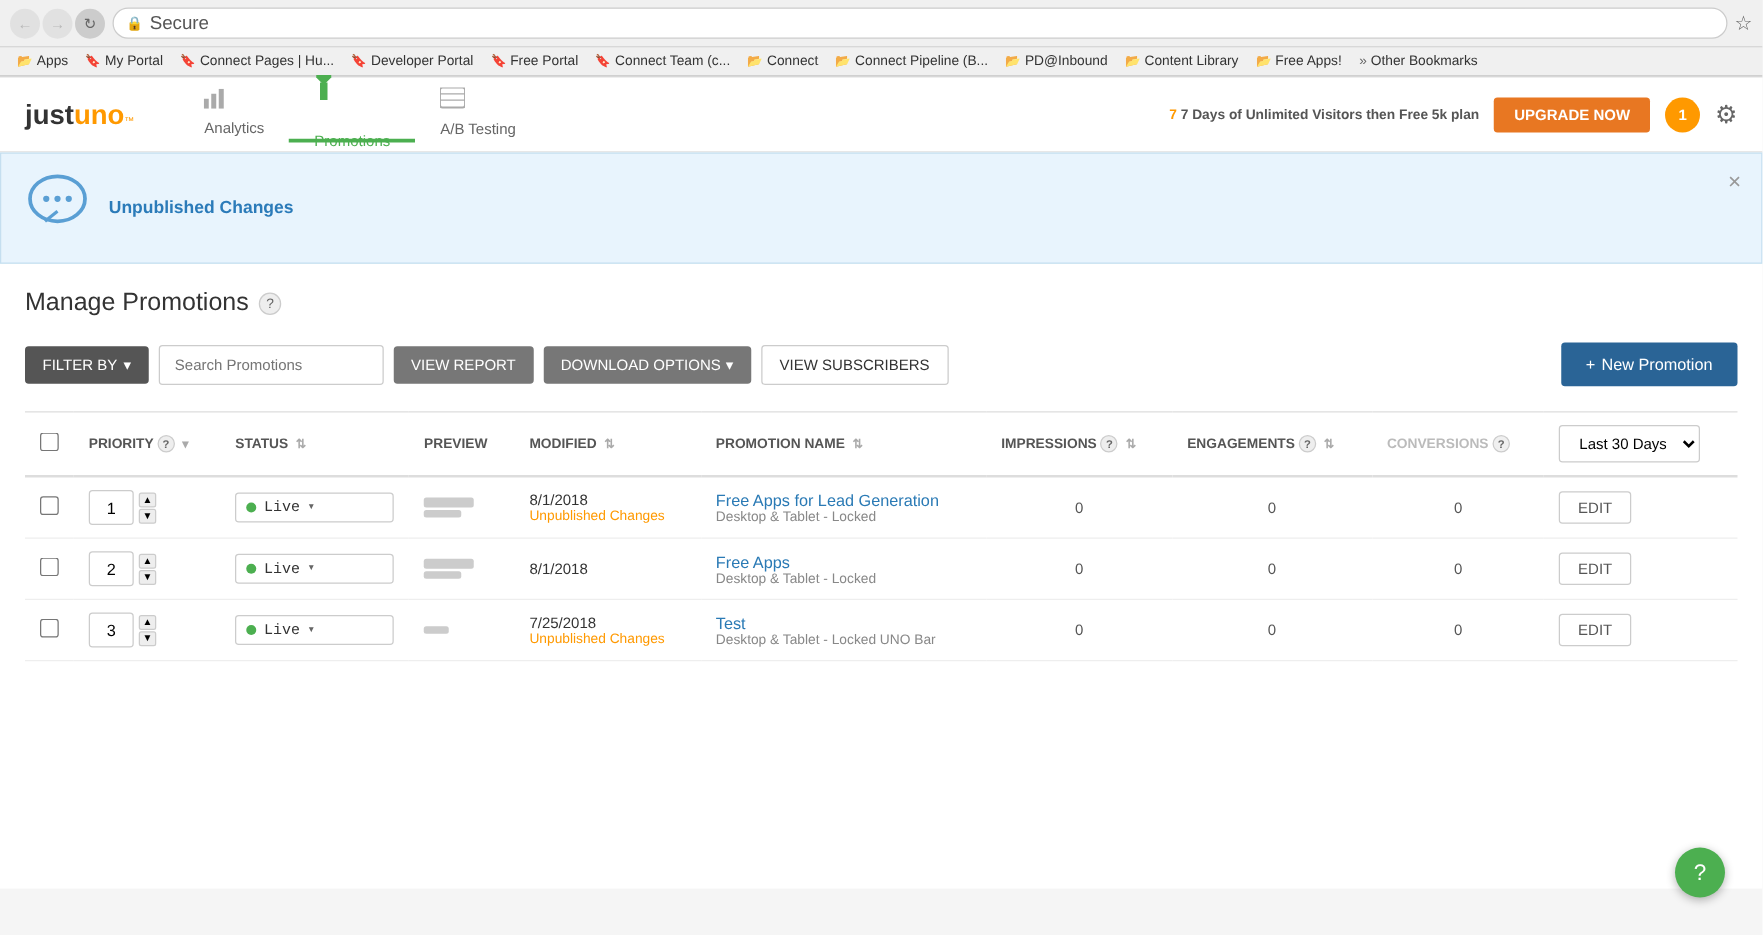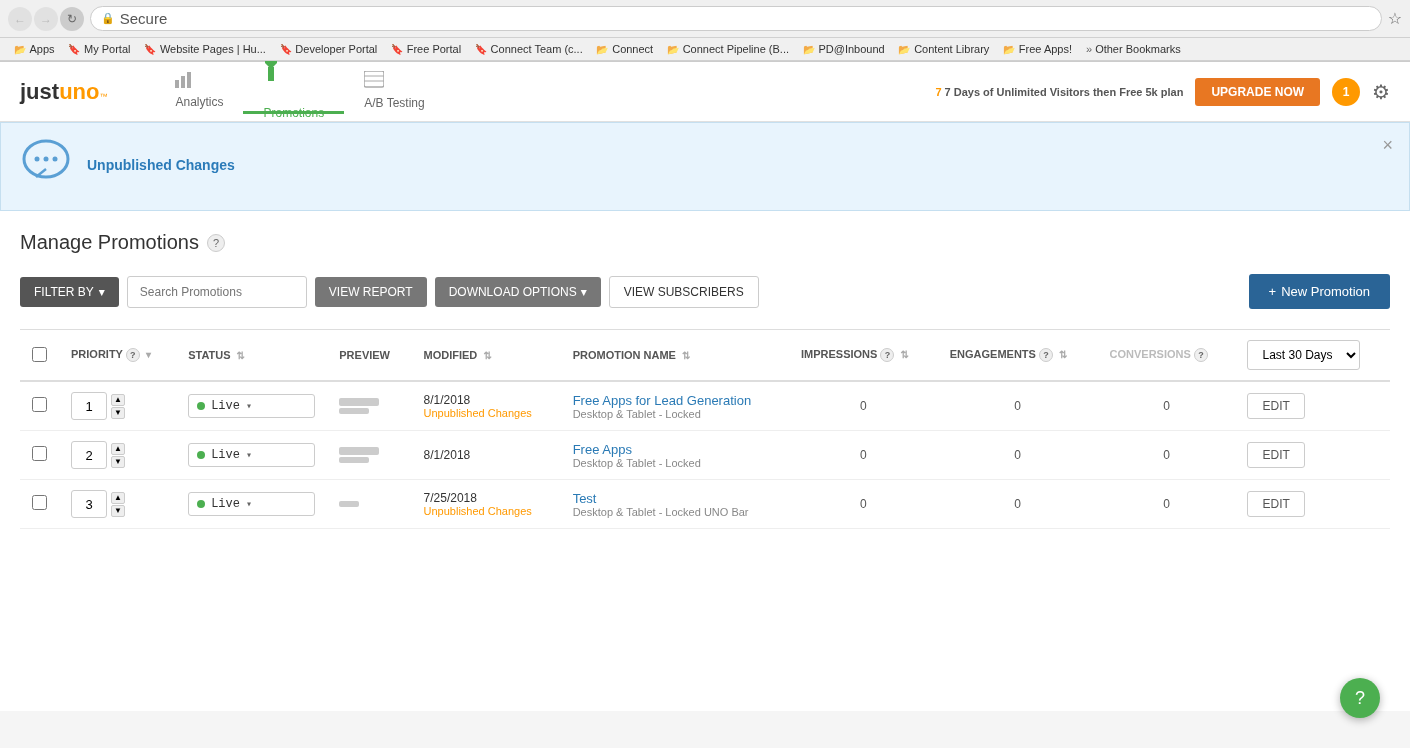--- a/index.html
+++ b/index.html
@@ -13,21 +13,21 @@
     .nav-btn:disabled { opacity: 0.4; }
     .address-bar { flex: 1; display: flex; align-items: center; background: white; border: 1px solid #ccc; border-radius: 20px; padding: 3px 10px; font-size: 12px; color: #333; gap: 5px; }
     .address-bar .lock { color: #4caf50; font-size: 11px; }
     .address-url { color: #333; font-size: 12px; }
     .bookmarks-bar { display: flex; align-items: center; padding: 3px 8px; gap: 2px; background: #f0f0f0; border-bottom: 1px solid #d0d0d0; font-size: 11px; overflow: hidden; white-space: nowrap; }
     .bookmark-item { padding: 2px 6px; border-radius: 3px; cursor: pointer; color: #333; display: flex; align-items: center; gap: 3px; }
     .bookmark-icon { font-size: 10px; }
 
     
     .app-header { background: white; border-bottom: 1px solid #e0e0e0; display: flex; align-items: center; padding: 0 20px; height: 60px; }
-    .logo { display: flex; align-items: flex-end; margin-right: 48px; }
+    .logo { display: flex; align-items: flex-end; margin-right: 36px; }
     .logo-text { font-size: 22px; font-weight: 300; color: #333; }
     .logo-text span { color: #f90; }
     .logo-tm { font-size: 8px; color: #999; }
     .nav-tabs { display: flex; gap: 0; flex: 1; }
     .nav-tab { display: flex; flex-direction: column; padding: 0 20px; height: 44px; justify-content: center; gap: 3px; cursor: pointer; border-bottom: 3px solid transparent; color: #666; font-size: 12px; text-decoration: none; }
     .nav-tab.active { border-bottom-color: #4caf50; color: #4caf50; gap: 21px; }
     .tab-icon { font-size: 16px; }
     .header-right { display: flex; align-items: center; gap: 12px; margin-left: auto; }
     .upgrade-notice { font-size: 11px; color: #555; }
     .upgrade-notice span { color: #f90; font-weight: bold; }
@@ -70,21 +70,21 @@
     .status-dot { width: 8px; height: 8px; background: #4caf50; border-radius: 50%; display: inline-block; }
     .status-select-wrapper { display: flex; align-items: center; border: 1px solid #ccc; border-radius: 3px; padding: 4px 8px; background: white; gap: 6px; min-width: 110px; cursor: pointer; font-size: 12px; font-family: Liberation Mono, monospace; }
     .preview-bar { width: 40px; height: 8px; background: #ccc; border-radius: 2px; }
     .preview-bar-sm { width: 30px; height: 6px; background: #ccc; border-radius: 2px; margin-top: 2px; }
     .promotion-name { color: #2a7ab5; cursor: pointer; font-weight: 500; font-size: 13px; }
     .unpublished { color: #f90; font-size: 11px; font-weight: 500; }
     .promotion-desc { color: #888; font-size: 11px; }
     .num-cell { text-align: center; color: #555; }
     .edit-btn { border: 1px solid #ccc; background: white; color: #555; padding: 5px 14px; font-size: 12px; cursor: pointer; border-radius: 3px; }
     .select-check { width: 15px; height: 15px; cursor: pointer; }
-    .date-filter-select { border: 1px solid #ccc; border-radius: 3px; padding: 6px 10px; font-size: 12px; background: white; cursor: pointer; }
+    .date-filter-select { border: 1px solid #ccc; border-radius: 3px; padding: 6px 10px; font-size: 12px; background: white; cursor: pointer; text-align: right; }
     .dropdown-chevron { font-size: 10px; color: #666; }
 
     
     .float-help { position: fixed; bottom: 30px; right: 30px; width: 40px; height: 40px; background: #4caf50; border-radius: 50%; display: flex; align-items: center; justify-content: center; color: white; font-size: 18px; cursor: pointer; box-shadow: 0 2px 8px rgba(0,0,0,0.3); }
   </style>
 </head>
 <body>
 
 <div class="browser-chrome">
   <div class="browser-toolbar">
@@ -103,21 +103,21 @@
     <span class="bookmark-item">
       <span class="bookmark-icon">📂</span>
       <span>Apps</span>
     </span>
     <span class="bookmark-item">
       <span class="bookmark-icon">🔖</span>
       <span>My Portal</span>
     </span>
     <span class="bookmark-item">
       <span class="bookmark-icon">🔖</span>
-      <span>Website Pages | Hu...</span>
+      <span>Connect Pages | Hu...</span>
     </span>
     <span class="bookmark-item">
       <span class="bookmark-icon">🔖</span>
       <span>Developer Portal</span>
     </span>
     <span class="bookmark-item">
       <span class="bookmark-icon">🔖</span>
       <span>Free Portal</span>
     </span>
     <span class="bookmark-item">

